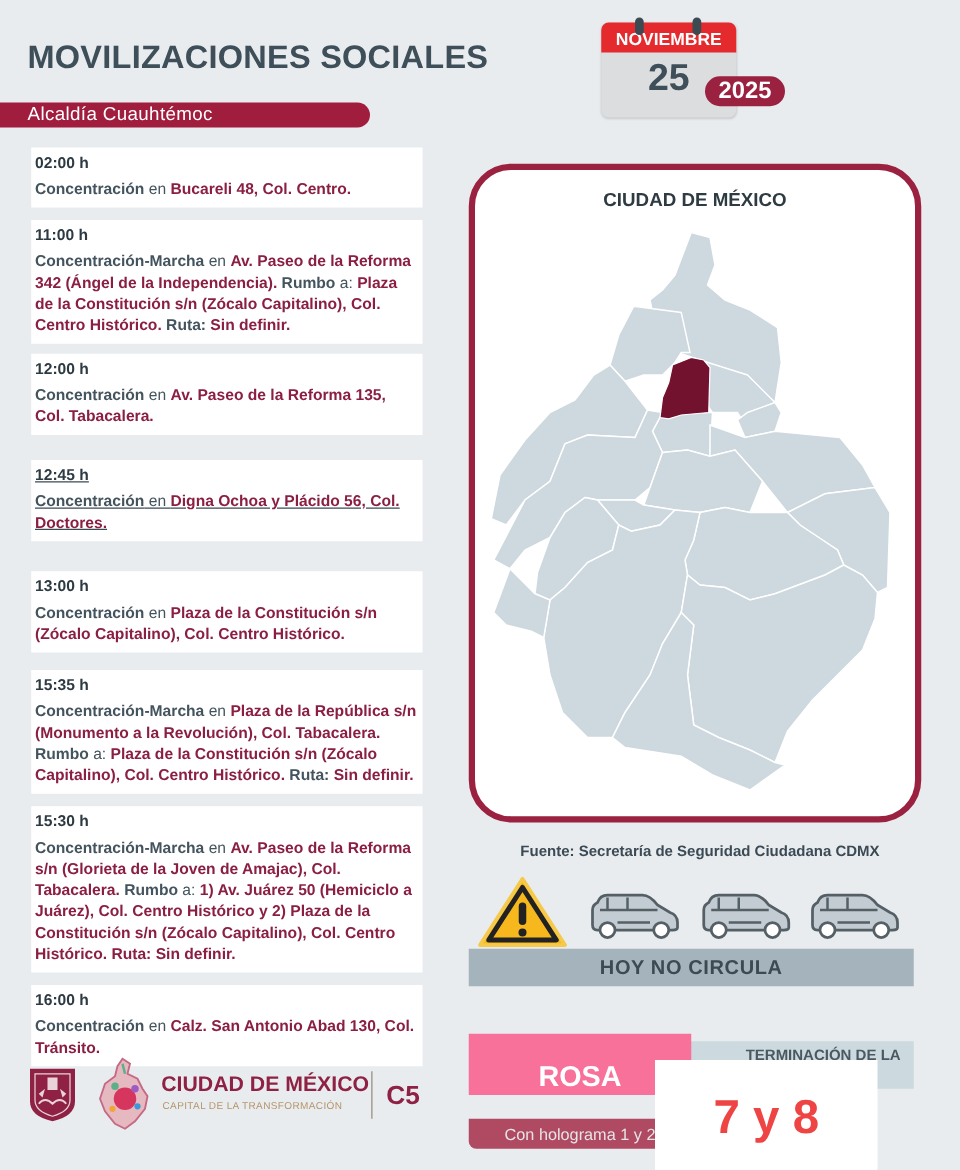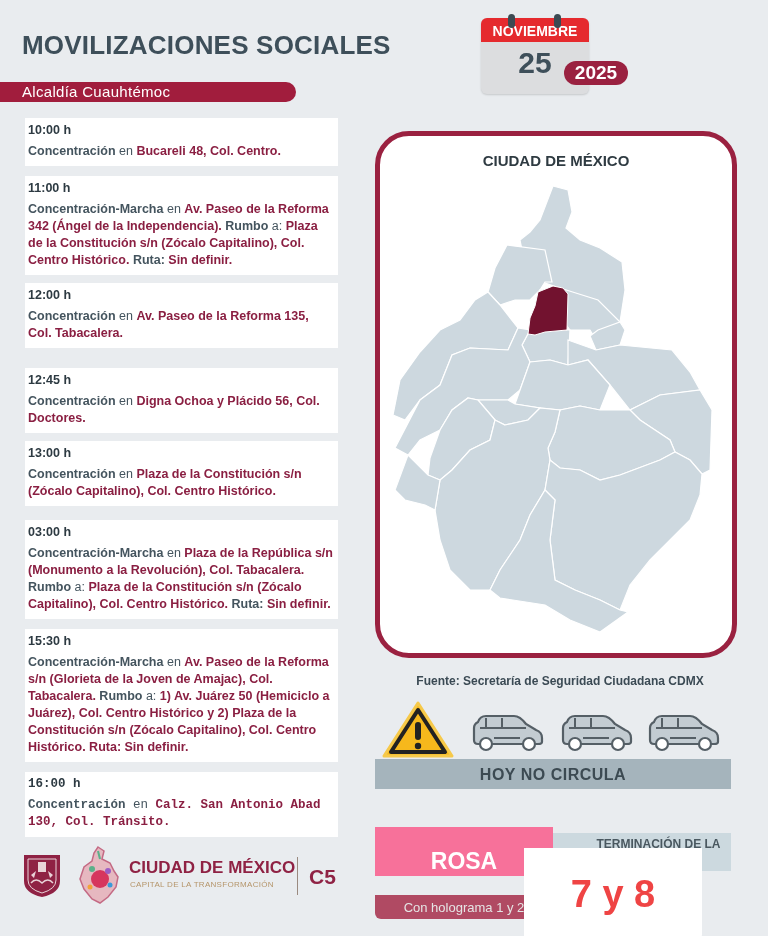--- a/index.html
+++ b/index.html
@@ -64,48 +64,48 @@
   <div class="cal-body"></div>
   <div class="cal-head">NOVIEMBRE</div>
   <div class="cal-ring" style="left:27px"></div>
   <div class="cal-ring" style="left:73px"></div>
   <div class="cal-day">25</div>
 </div>
 <div class="cal-year">2025</div>
 
 <div class="events" id="events">
     <div class="event" style="margin-bottom: 10px;">
-      <div class="time">10:00 h</div>
+      <div class="time">02:00 h</div>
       <div class="desc"><span class="k">Concentración</span><span class="n"> en </span><span>Bucareli 48, Col. Centro.</span></div>
     </div>
     <div class="event" style="margin-bottom: 8px;">
       <div class="time">11:00 h</div>
       <div class="desc"><span class="k">Concentración-Marcha</span><span class="n"> en </span><span>Av. Paseo de la Reforma 342 (Ángel de la Independencia).</span><span class="k"> Rumbo</span><span class="n"> a: </span><span>Plaza de la Constitución s/n (Zócalo Capitalino), Col. Centro Histórico.</span><span class="k"> Ruta: </span><span>Sin definir.</span></div>
     </div>
     <div class="event" style="margin-bottom: 20px;">
       <div class="time">12:00 h</div>
       <div class="desc"><span class="k">Concentración</span><span class="n"> en </span><span>Av. Paseo de la Reforma 135, Col. Tabacalera.</span></div>
     </div>
-    <div class="event" style="margin-bottom: 8px;">
+    <div class="event" style="margin-bottom: 24px; text-decoration: underline;">
       <div class="time">12:45 h</div>
       <div class="desc"><span class="k">Concentración</span><span class="n"> en </span><span>Digna Ochoa y Plácido 56, Col. Doctores.</span></div>
     </div>
     <div class="event" style="margin-bottom: 14px;">
       <div class="time">13:00 h</div>
       <div class="desc"><span class="k">Concentración</span><span class="n"> en </span><span>Plaza de la Constitución s/n (Zócalo Capitalino), Col. Centro Histórico.</span></div>
     </div>
     <div class="event" style="margin-bottom: 10px;">
-      <div class="time">03:00 h</div>
+      <div class="time">15:35 h</div>
       <div class="desc"><span class="k">Concentración-Marcha</span><span class="n"> en </span><span>Plaza de la República s/n (Monumento a la Revolución), Col. Tabacalera.</span><span class="k"> Rumbo</span><span class="n"> a: </span><span>Plaza de la Constitución s/n (Zócalo Capitalino), Col. Centro Histórico.</span><span class="k"> Ruta: </span><span>Sin definir.</span></div>
     </div>
     <div class="event" style="margin-bottom: 10px;">
       <div class="time">15:30 h</div>
       <div class="desc"><span class="k">Concentración-Marcha</span><span class="n"> en </span><span>Av. Paseo de la Reforma s/n (Glorieta de la Joven de Amajac), Col. Tabacalera.</span><span class="k"> Rumbo</span><span class="n"> a: </span><span>1) Av. Juárez 50 (Hemiciclo a Juárez), Col. Centro Histórico y 2) Plaza de la Constitución s/n (Zócalo Capitalino), Col. Centro Histórico. Ruta: Sin definir.</span></div>
     </div>
-    <div class="event" style=" font-family: Liberation Mono, monospace;">
+    <div class="event" style="">
       <div class="time">16:00 h</div>
       <div class="desc"><span class="k">Concentración</span><span class="n"> en </span><span>Calz. San Antonio Abad 130, Col. Tránsito.</span></div>
     </div>
   </div>
 
 <div class="map-card">
   <svg class="map-svg" width="352" height="517" viewBox="380 136 352 517">
     <g fill="#cdd8df" stroke="#ffffff" stroke-width="1.2">
 
       <path d="M553,186 L568,190 L572,212 L566,228 L580,240 L600,248 L622,262 L625,290 L620,322 L598,330 L592,300 L560,288 L542,282 L524,260 L520,240 L530,232 L540,220 Z"></path>

